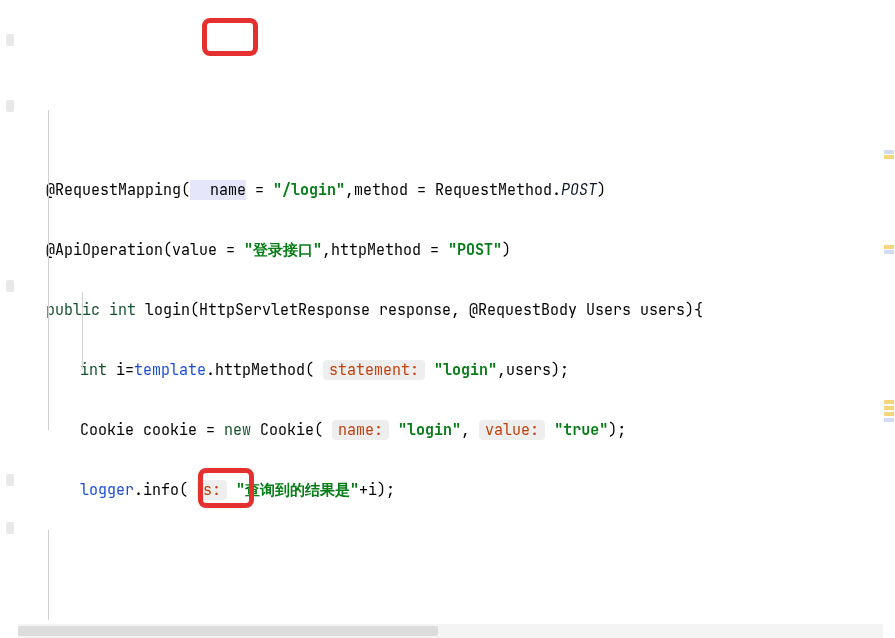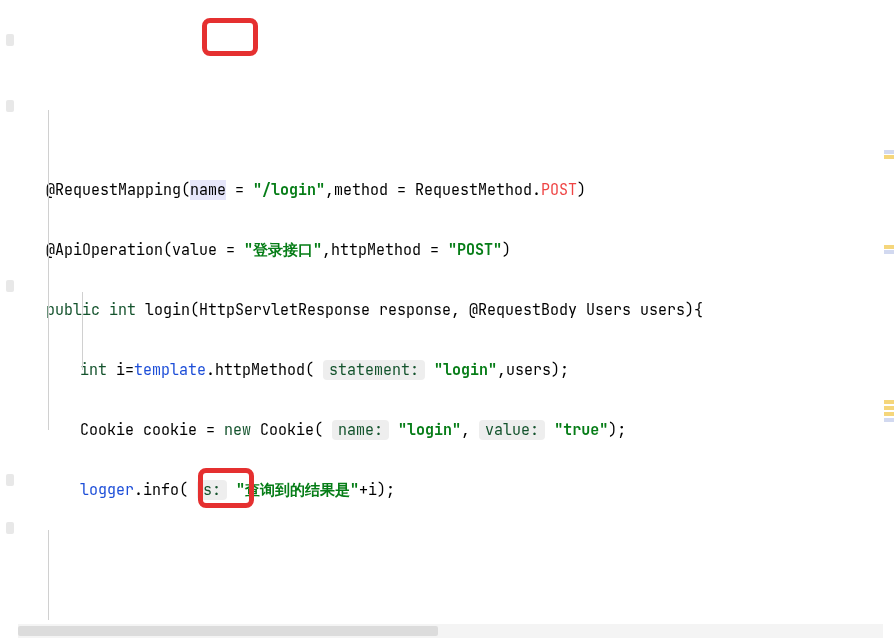--- a/index.html
+++ b/index.html
@@ -49,32 +49,33 @@
     width: 10px;
     height: 4px;
   }
   .rm-yellow { background: #f5d67b; }
   .rm-blue { background: #d2d9f0; }
   .line { padding-left: 26px; }
   .indent1 { padding-left: 60px; }
   .ann { color: #000000; }
   .keyword { color: #14532d; font-weight: normal; }
   .string { color: #067d17; font-weight: bold; }
-  .static { color: #ef4444; }
+  .static { color: #0f172a; font-style: italic; }
   .field { color: #1d4ed8; }
   .comment { color: #8c8c8c; font-style: italic; }
   .hint {
     background: #eeeeee;
-    color: #14532d;
+    color: #c2410c;
     border-radius: 4px;
     padding: 0 6px;
     font-style: normal;
   }
   .param-hl {
     background: #e6e6fa;
+    padding-left: 20px;
   }
   .redbox {
     position: absolute;
     border: 5px solid #e53030;
     border-radius: 8px;
     background: transparent;
   }
   .redbox.top { left: 202px; top: 18px; width: 56px; height: 38px; }
   .redbox.bottom { left: 198px; top: 468px; width: 56px; height: 40px; }
   .vbar {

